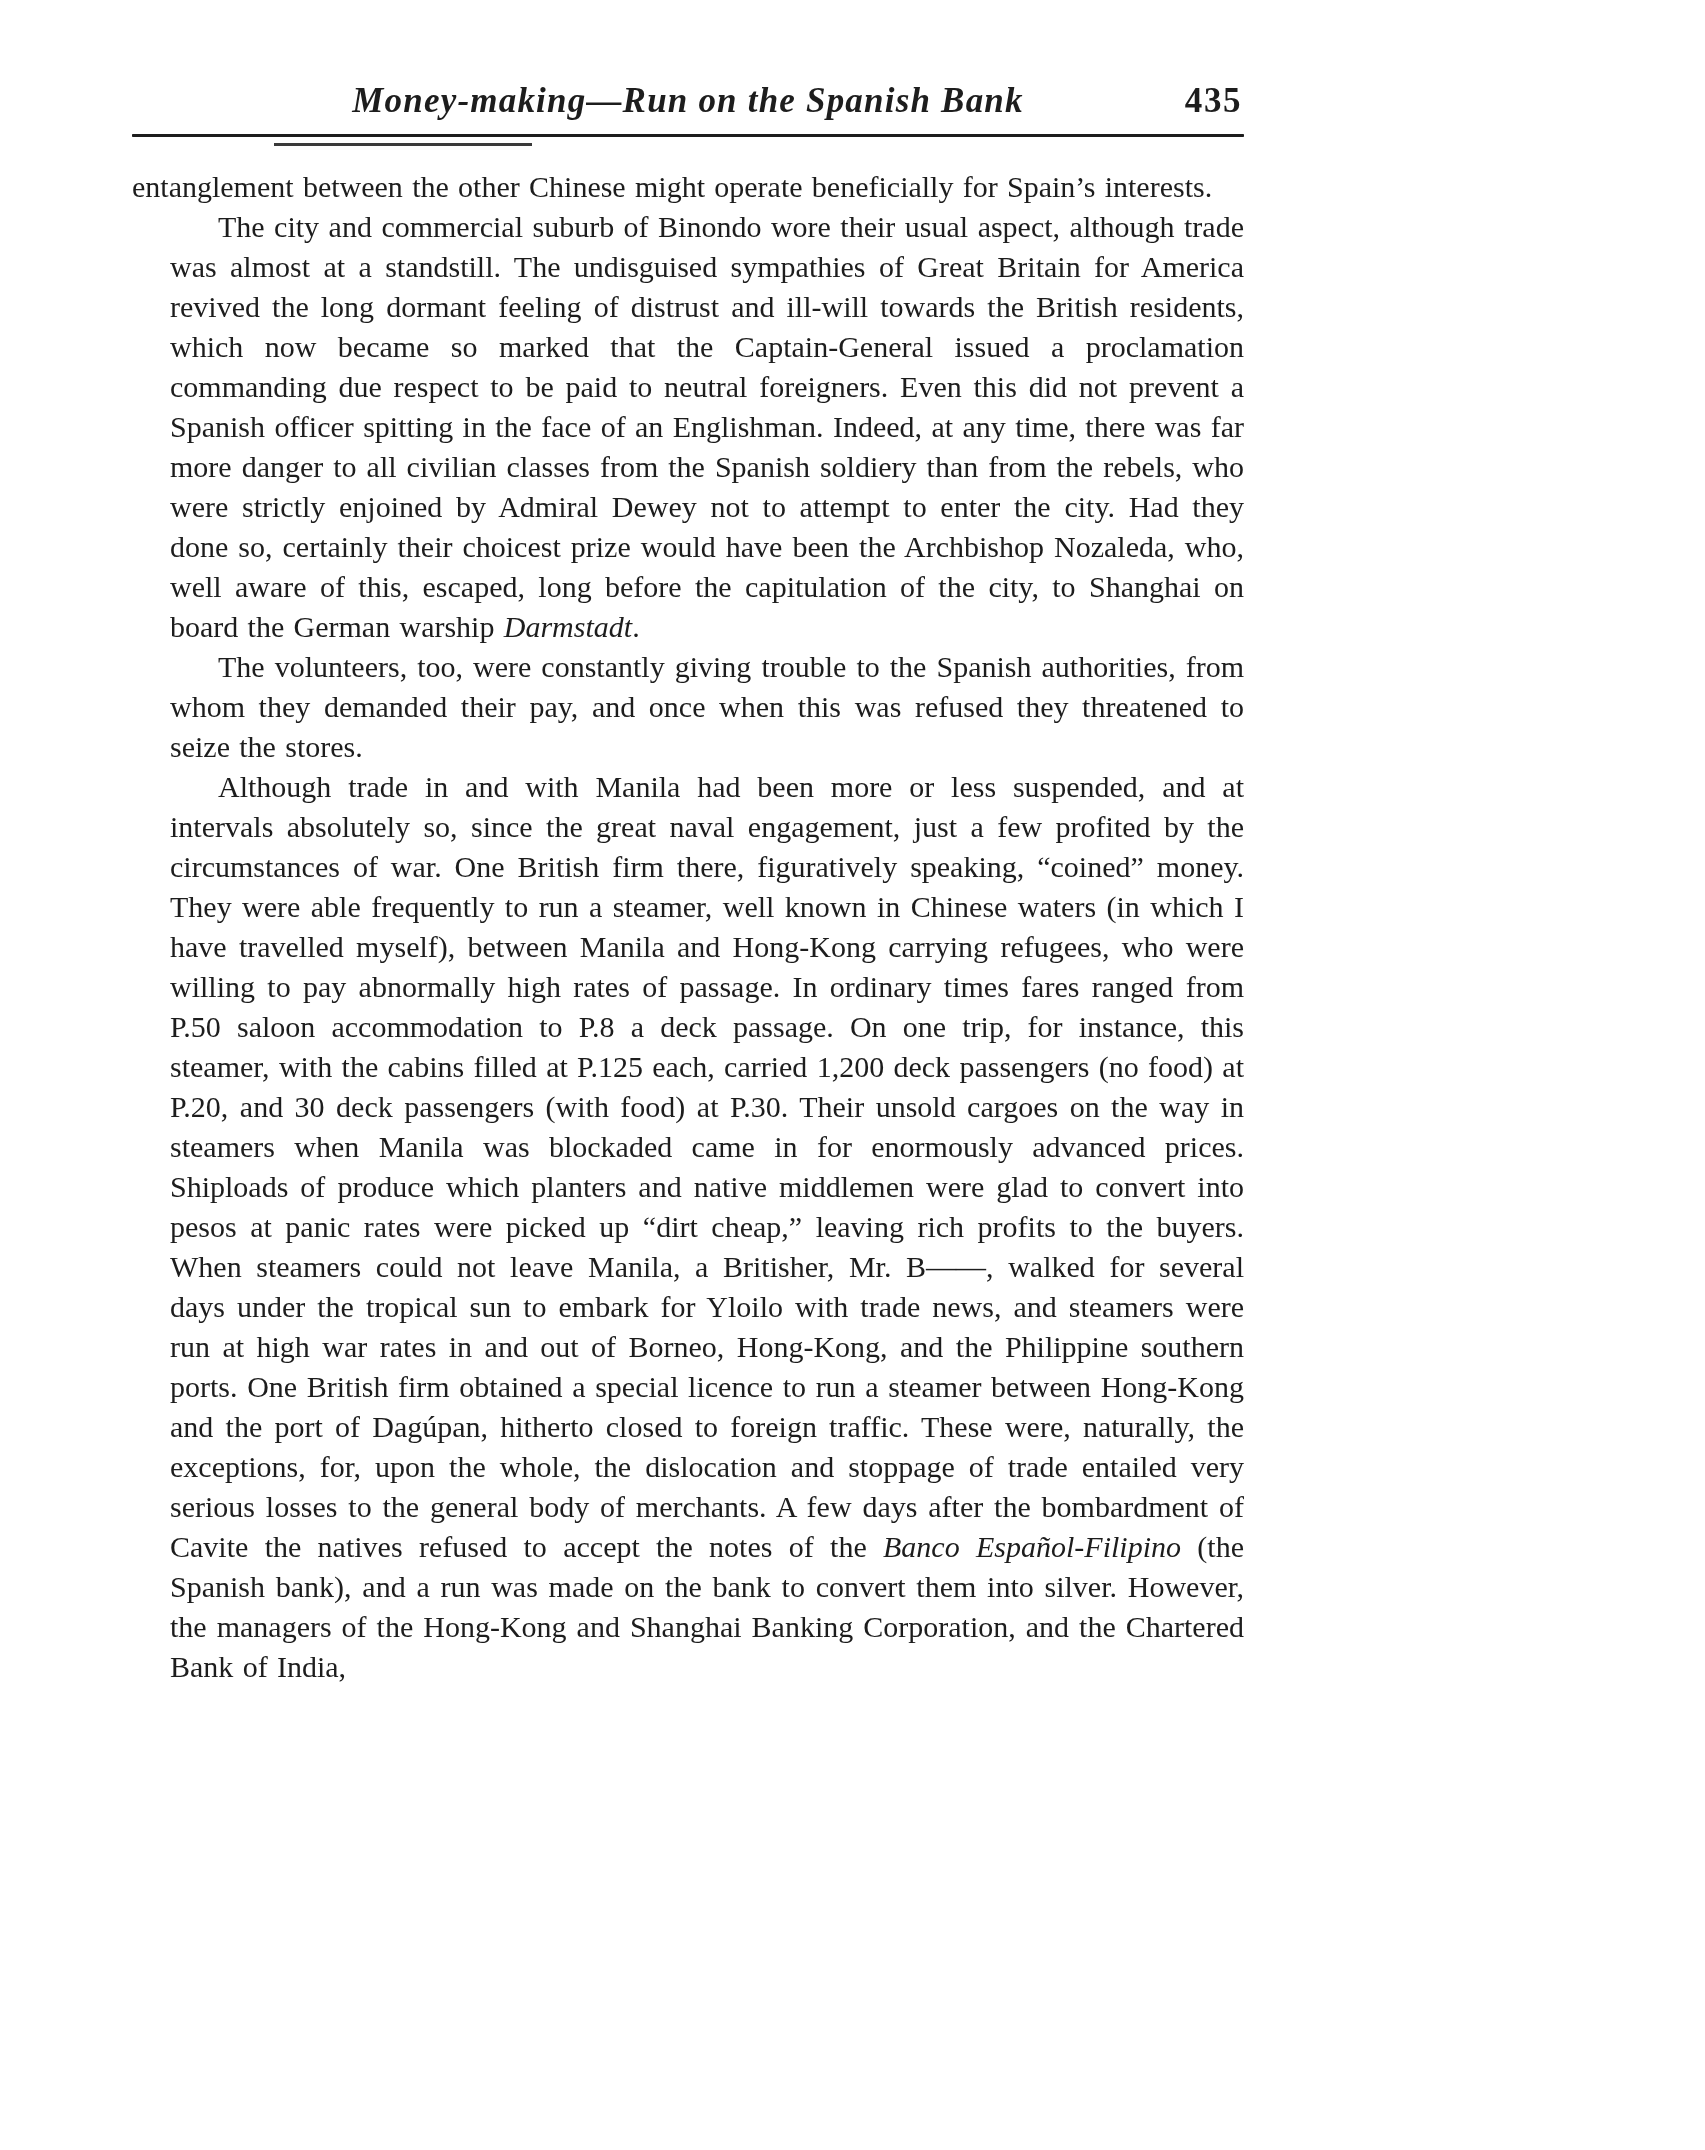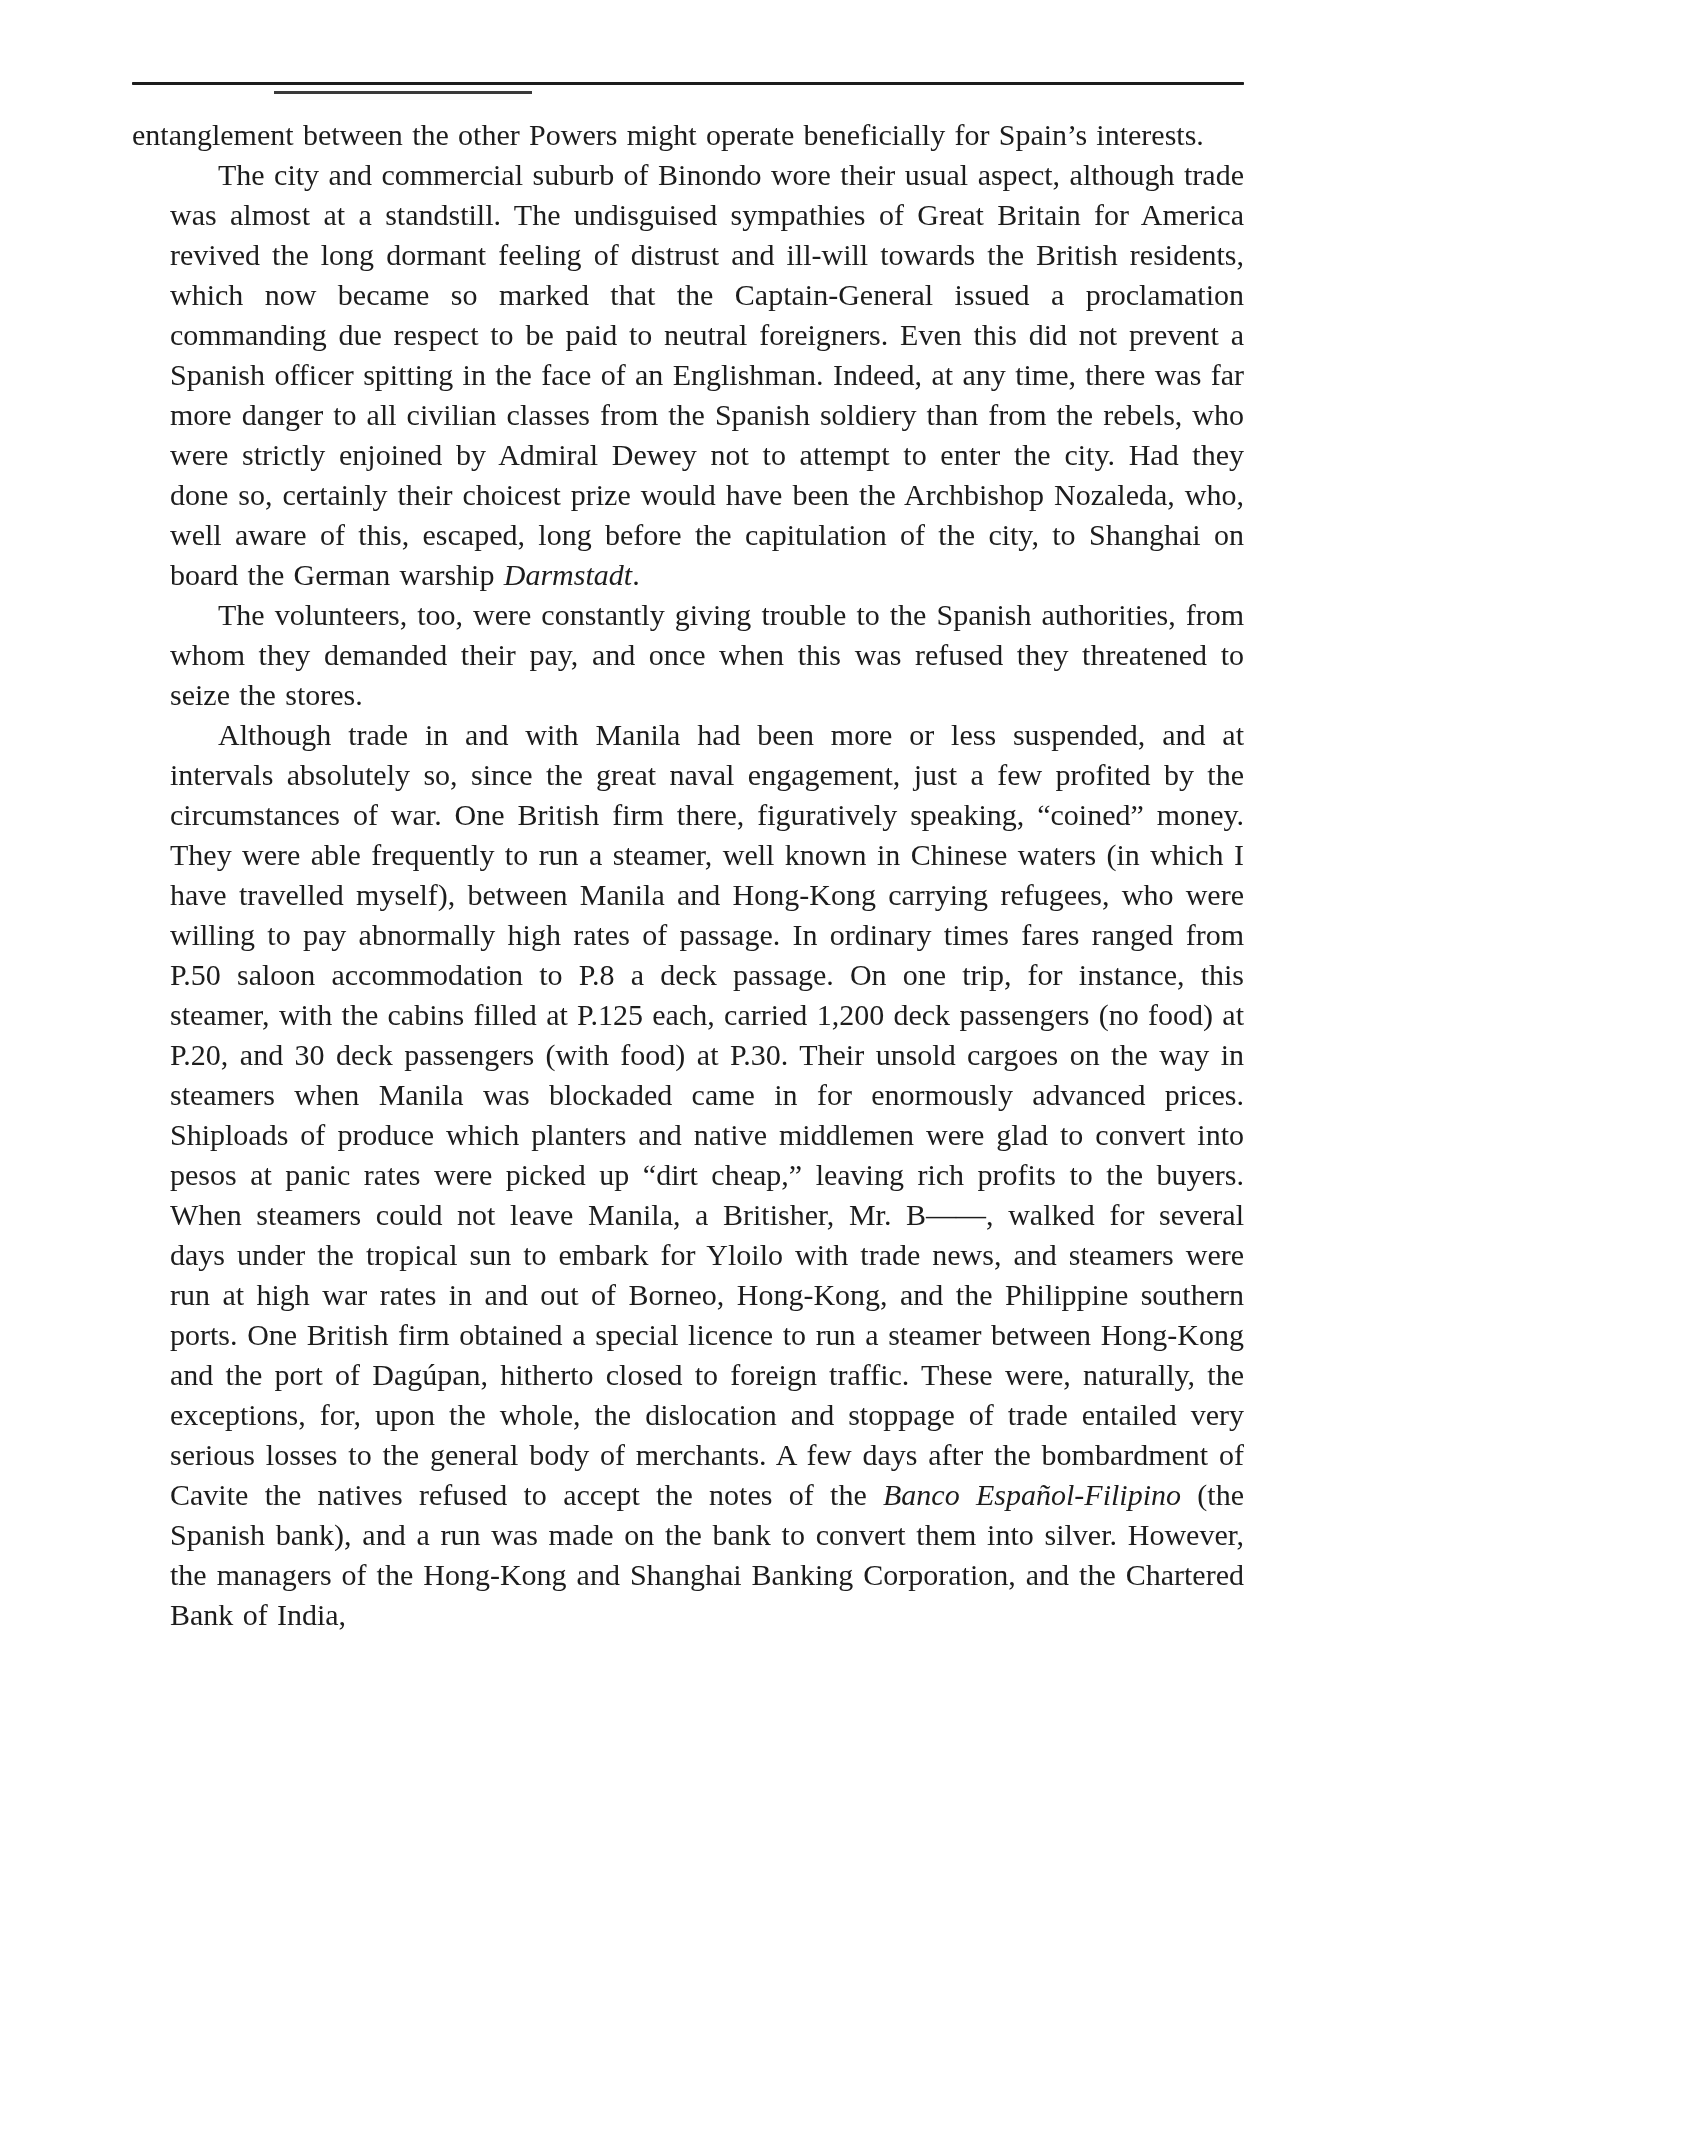--- a/index.html
+++ b/index.html
@@ -75,26 +75,30 @@
   .para i {
     font-style: italic;
   }
 </style>
 </head>
 <body>
 
 <div class="page">
   <div class="content">
 
+    <div class="running-head">
+      <span class="head-title">Money-making—Run on the Spanish Bank</span>
+      <span class="folio">435</span>
+    </div>
 
     <div class="head-rule"></div>
     <div class="head-rule-artifact"></div>
 
     <div class="body-text">
-        <p class="para"><span>entanglement between the other Powers might operate beneficially for Spain’s interests.</span></p>
+        <p class="para"><span>entanglement between the other Chinese might operate beneficially for Spain’s interests.</span></p>
         <p class="para indent"><span>The city and commercial suburb of Binondo wore their usual aspect, although trade was almost at a standstill. The undisguised sympathies of Great Britain for America revived the long dormant feeling of distrust and ill-will towards the British residents, which now became so marked that the Captain-General issued a proclamation commanding due respect to be paid to neutral foreigners. Even this did not prevent a Spanish officer spitting in the face of an Englishman. Indeed, at any time, there was far more danger to all civilian classes from the Spanish soldiery than from the rebels, who were strictly enjoined by Admiral Dewey not to attempt to enter the city. Had they done so, certainly their choicest prize would have been the Archbishop Nozaleda, who, well aware of this, escaped, long before the capitulation of the city, to Shanghai on board the German warship </span><i>Darmstadt</i><span>.</span></p>
         <p class="para indent"><span>The volunteers, too, were constantly giving trouble to the Spanish authorities, from whom they demanded their pay, and once when this was refused they threatened to seize the stores.</span></p>
         <p class="para indent"><span>Although trade in and with Manila had been more or less suspended, and at intervals absolutely so, since the great naval engagement, just a few profited by the circumstances of war. One British firm there, figuratively speaking, “coined” money. They were able frequently to run a steamer, well known in Chinese waters (in which I have travelled myself), between Manila and Hong-Kong carrying refugees, who were willing to pay abnormally high rates of passage. In ordinary times fares ranged from P.50 saloon accommodation to P.8 a deck passage. On one trip, for instance, this steamer, with the cabins filled at P.125 each, carried 1,200 deck passengers (no food) at P.20, and 30 deck passengers (with food) at P.30. Their unsold cargoes on the way in steamers when Manila was blockaded came in for enormously advanced prices. Shiploads of produce which planters and native middlemen were glad to convert into pesos at panic rates were picked up “dirt cheap,” leaving rich profits to the buyers. When steamers could not leave Manila, a Britisher, Mr. B——, walked for several days under the tropical sun to embark for Yloilo with trade news, and steamers were run at high war rates in and out of Borneo, Hong-Kong, and the Philippine southern ports. One British firm obtained a special licence to run a steamer between Hong-Kong and the port of Dagúpan, hitherto closed to foreign traffic. These were, naturally, the exceptions, for, upon the whole, the dislocation and stoppage of trade entailed very serious losses to the general body of merchants. A few days after the bombardment of Cavite the natives refused to accept the notes of the </span><i>Banco Español-Filipino</i><span> (the Spanish bank), and a run was made on the bank to convert them into silver. However, the managers of the Hong-Kong and Shanghai Banking Corporation, and the Chartered Bank of India,</span></p>
       </div>
 
   </div>
 </div>
 
 
 </body></html>

